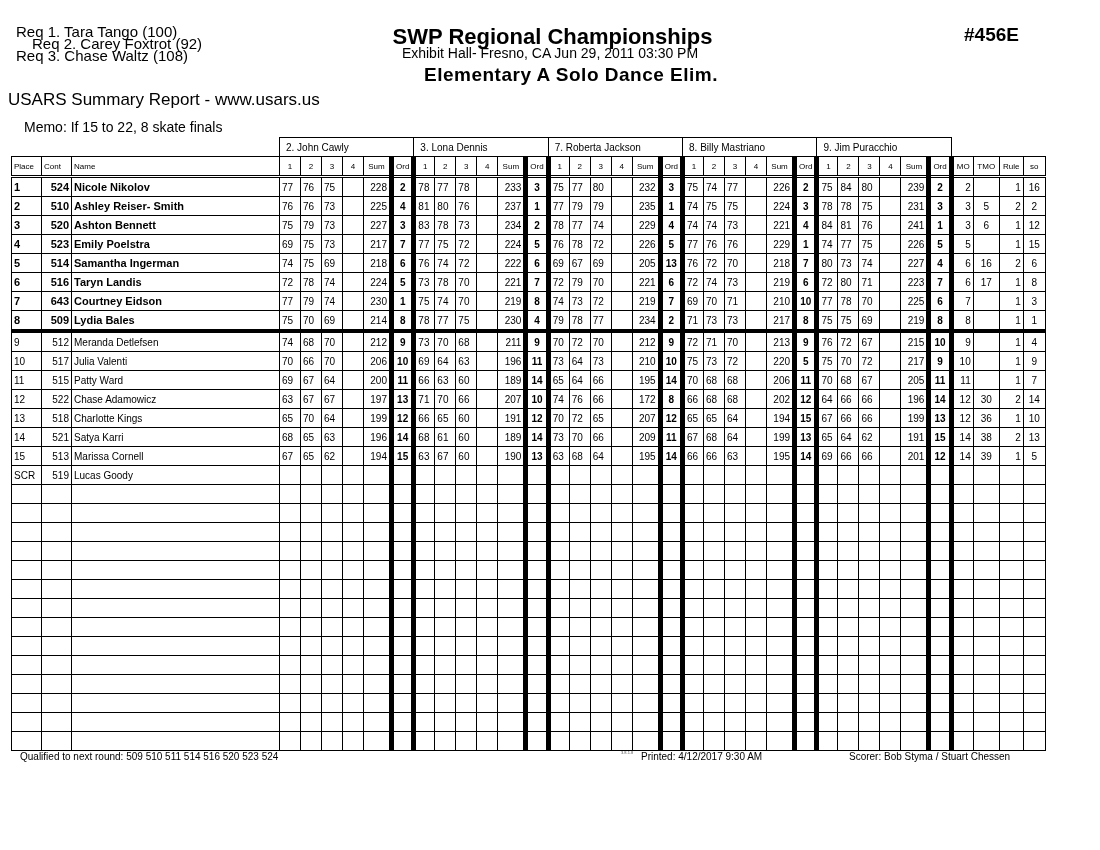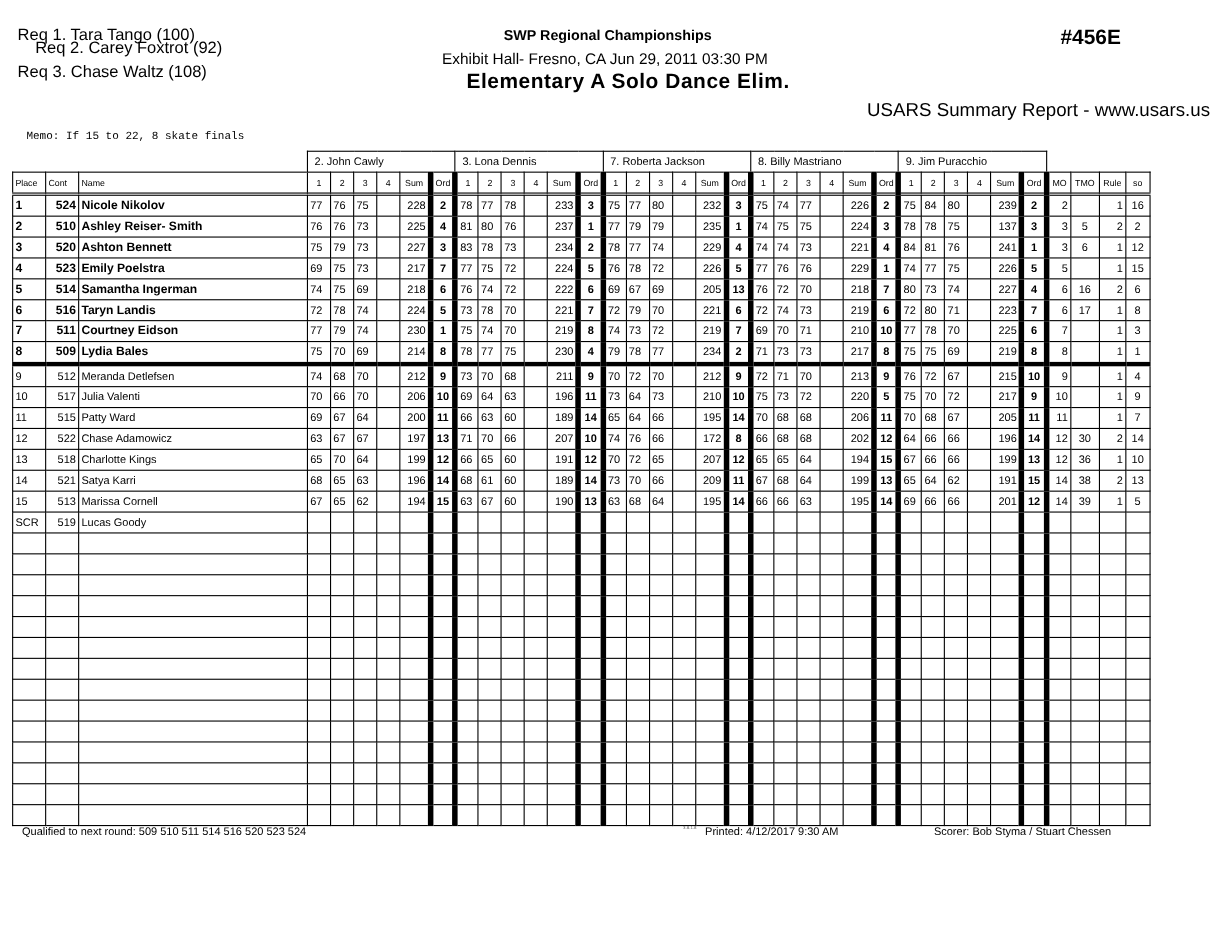--- a/index.html
+++ b/index.html
@@ -1,24 +1,24 @@
 <!DOCTYPE html>
 <html><head>
 <meta charset="utf-8">
 <style>
   html, body { margin:0; padding:0; background:#ffffff; }
   body { width:1100px; height:850px; position:relative; overflow:hidden; font-family:"Liberation Sans", sans-serif; color:#000; }
   .abs { position:absolute; white-space:nowrap; }
   .req { left:16px; font-size:15px; line-height:11px; }
-  .title1 { left:0; width:1100px; text-align:center; top:24px; font-size:13px; font-weight:bold; padding-left:5px; box-sizing:border-box; }
+  .title1 { left:0; width:1100px; text-align:center; top:24px; font-size:22px; font-weight:bold; padding-left:5px; box-sizing:border-box; }
   .title2 { left:0; width:1100px; text-align:center; top:45px; font-size:14px; padding-left:0; }
   .title3 { left:0; width:1100px; text-align:center; top:64px; font-size:19px; font-weight:bold; letter-spacing:0.5px; padding-left:42px; box-sizing:border-box; }
-  .title4 { left:0; width:1100px; text-align:right; top:90px; font-size:17px; padding-left:8px; box-sizing:border-box; }
+  .title4 { left:0; width:1100px; text-align:left; top:90px; font-size:17px; padding-left:8px; box-sizing:border-box; }
   .eventno { left:964px; top:24px; font-size:19px; font-weight:bold; }
-  .memo { left:24px; top:119px; font-size:10px;font-family:Liberation Mono, monospace; }
+  .memo { left:24px; top:119px; font-size:14px; }
 
   table.grid { position:absolute; left:11px; top:137px; border-collapse:collapse; table-layout:fixed; font-size:10px; }
   table.grid td { height:18px; padding:0 2px; border:1px solid #000; overflow:hidden; white-space:nowrap; font-size:10px; }
   tr.jrow td { height:18px; }
   tr.jrow td.blank { border:none; }
   tr.jrow td.jname { font-size:10px; padding-left:6px; border-top:1px solid #000; border-bottom:none; }
   tr.hrow td { font-size:8px; height:18px; }
   tr.hrow { border-bottom:3px double #000; }
   td.num { text-align:right; }
   td.ctr { text-align:center; }
@@ -29,21 +29,21 @@
   tr.cut td { border-bottom:4px solid #000; }
 
   .footer { top:751px; font-size:10px;text-align:center; }
   .ver { left:621px; top:750px; font-size:4px; color:#555; }
 </style>
 </head>
 <body>
 
 <div class="abs req" style="top:26px;">Req  1.  Tara Tango (100)</div>
 <div class="abs req" style="top:38px;margin-left:16px;">Req  2.  Carey Foxtrot (92)</div>
-<div class="abs req" style="top:60px;">Req  3.  Chase Waltz (108)</div>
+<div class="abs req" style="top:50px;">Req  3.  Chase Waltz (108)</div>
 
 <div class="abs title1">SWP Regional Championships</div>
 <div class="abs title2">Exhibit Hall-  Fresno, CA  Jun 29, 2011  03:30 PM</div>
 <div class="abs title3">Elementary A Solo Dance Elim.</div>
 <div class="abs title4">USARS Summary Report - www.usars.us</div>
 <div class="abs eventno">#456E</div>
 <div class="abs memo">Memo: If 15 to 22, 8 skate finals</div>
 
 <table class="grid" id="grid">
   <colgroup id="cols">
@@ -198,21 +198,21 @@
         <td class=" jstart">74</td>
         <td>75</td>
         <td>75</td>
         <td class="ctr"></td>
         <td class="num">224</td>
         <td class="ord">3</td>
         <td class=" jstart">78</td>
         <td>78</td>
         <td>75</td>
         <td class="ctr"></td>
-        <td class="num">137</td>
+        <td class="num">231</td>
         <td class="ord">3</td>
         <td class="num jstart">3</td>
         <td class="ctr">5</td>
         <td class="num">2</td>
         <td class="ctr">2</td>
       </tr>
       <tr class="bold">
         <td class="plc">3</td>
         <td class="cont num">520</td>
         <td class="nm">Ashton Bennett</td>
@@ -363,21 +363,21 @@
         <td class="ctr"></td>
         <td class="num">223</td>
         <td class="ord">7</td>
         <td class="num jstart">6</td>
         <td class="ctr">17</td>
         <td class="num">1</td>
         <td class="ctr">8</td>
       </tr>
       <tr class="bold">
         <td class="plc">7</td>
-        <td class="cont num">511</td>
+        <td class="cont num">643</td>
         <td class="nm">Courtney Eidson</td>
         <td>77</td>
         <td>79</td>
         <td>74</td>
         <td class="ctr"></td>
         <td class="num">230</td>
         <td class="ord">1</td>
         <td class=" jstart">75</td>
         <td>74</td>
         <td>70</td>

